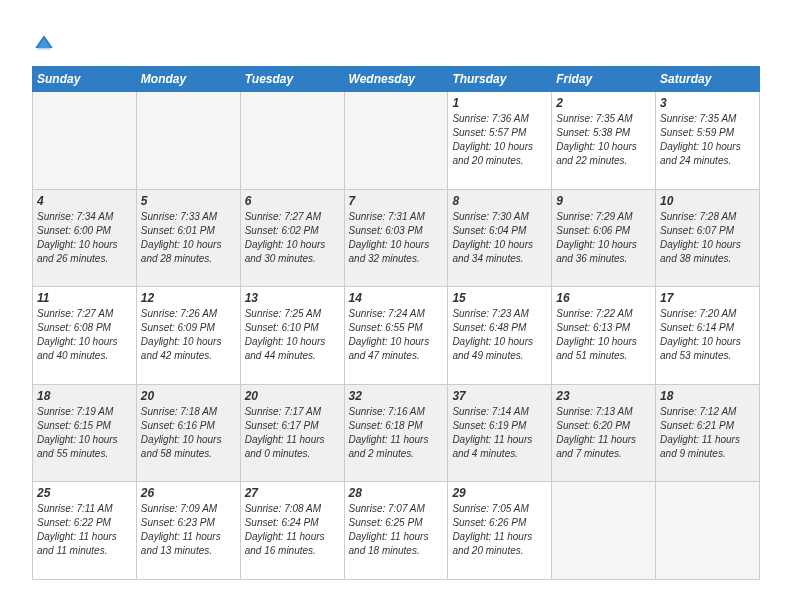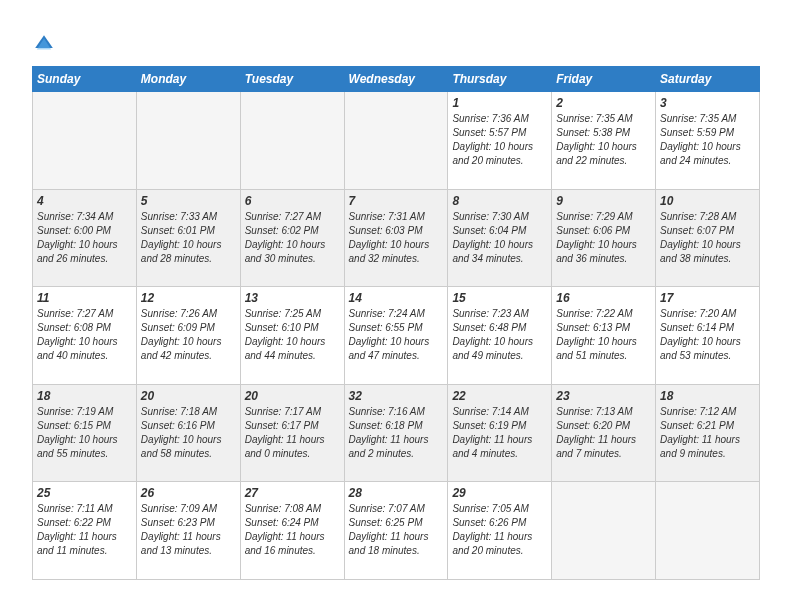--- a/index.html
+++ b/index.html
@@ -264,21 +264,21 @@
 Sunset: 6:17 PM
 Daylight: 11 hours and 0 minutes.</div>
           </td>
           <td>
             <span class="day-number">32</span>
             <div class="day-info">Sunrise: 7:16 AM
 Sunset: 6:18 PM
 Daylight: 11 hours and 2 minutes.</div>
           </td>
           <td>
-            <span class="day-number">22</span>
+            <span class="day-number">37</span>
             <div class="day-info">Sunrise: 7:14 AM
 Sunset: 6:19 PM
 Daylight: 11 hours and 4 minutes.</div>
           </td>
           <td>
             <span class="day-number">23</span>
             <div class="day-info">Sunrise: 7:13 AM
 Sunset: 6:20 PM
 Daylight: 11 hours and 7 minutes.</div>
           </td>

